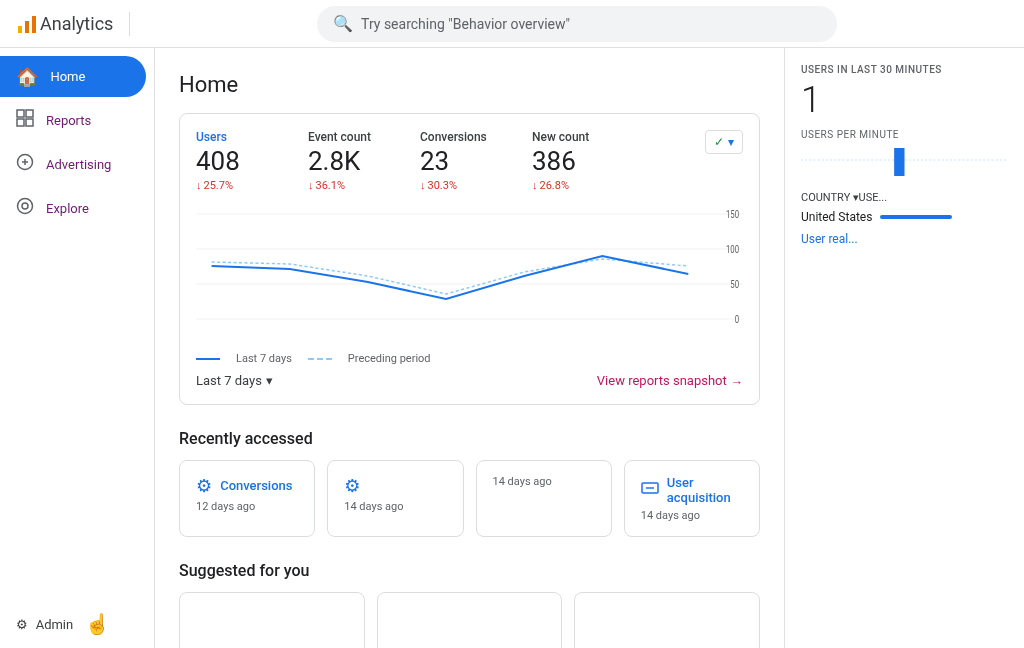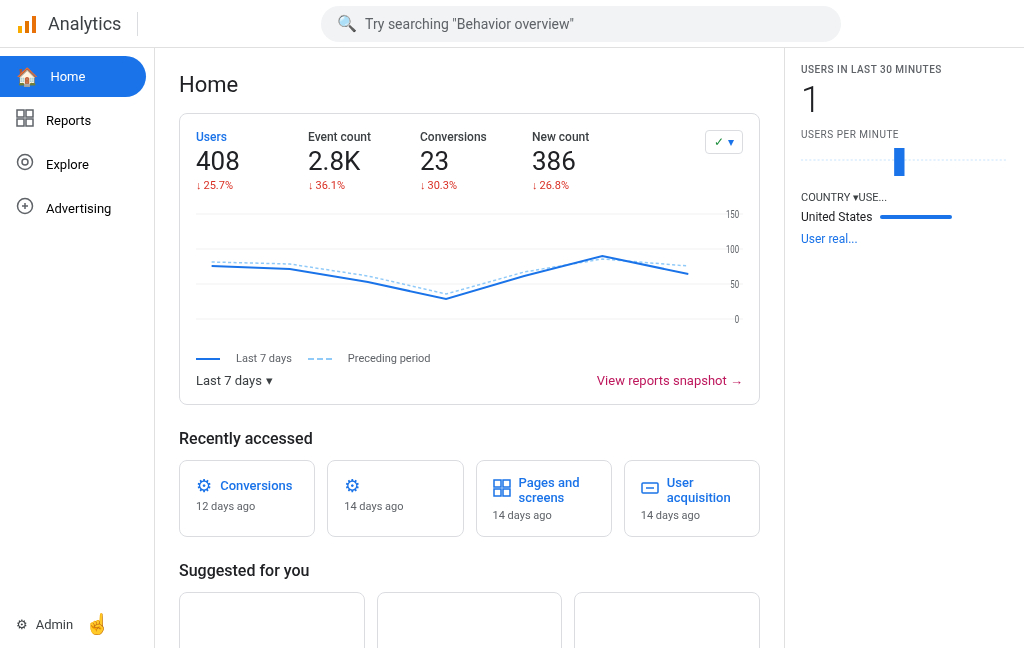--- a/index.html
+++ b/index.html
@@ -9,21 +9,21 @@
     .topbar {
       height: 48px;
       display: flex;
       align-items: center;
       padding: 0 16px;
       border-bottom: 1px solid #e0e0e0;
       gap: 12px;
       flex-shrink: 0;
     }
     .topbar-logo {
-      display: flex; align-items: center; gap: 8px;
+      display: flex; align-items: center; 
     }
     .logo-icon { width: 24px; height: 24px; }
     .topbar-title { font-size: 18px; font-weight: 400; color: #3c4043; }
     .topbar-divider { width: 1px; height: 24px; background: #dadce0; margin: 0 4px; }
     .search-bar {
       flex: 1; max-width: 520px; margin: 0 auto;
       display: flex; align-items: center;
       background: #f1f3f4; border-radius: 24px;
       padding: 0 16px; height: 36px; gap: 8px;
     }
@@ -42,21 +42,21 @@
       flex-direction: column;
       padding-top: 8px;
       flex-shrink: 0;
     }
     .sidebar-item {
       display: flex; align-items: center; gap: 12px;
       padding: 10px 16px;
       border-radius: 0 24px 24px 0;
       cursor: pointer;
       font-size: 13px;
-      color: #000000;
+      color: #701a75;
       margin-right: 8px;
       margin-bottom: 2px;
     }
     .sidebar-item.active {
       background: #1a73e8;
       color: #fff;
     }
     .sidebar-item-icon { font-size: 18px; flex-shrink: 0; }
     .sidebar-spacer { flex: 1; }
     .sidebar-bottom { padding: 12px 16px; display: flex; align-items: center; gap: 8px; font-size: 13px; color: #3c4043; cursor: pointer; }
@@ -176,33 +176,33 @@
             <rect x="1" y="10" width="7" height="7" fill="none" stroke="#5f6368" stroke-width="1.5"></rect>
             <rect x="10" y="10" width="7" height="7" fill="none" stroke="#5f6368" stroke-width="1.5"></rect>
           </svg>
       </span>
       <span>Reports</span>
     </div>
     <div class="sidebar-item">
       <span class="sidebar-item-icon">
         <svg width="18" height="18" viewBox="0 0 18 18">
             <circle cx="9" cy="9" r="7.5" fill="none" stroke="#5f6368" stroke-width="1.5"></circle>
+            <path d="M6 9h6M9 6v6" stroke="#5f6368" stroke-width="1.5"></path>
+          </svg>
+      </span>
+      <span>Advertising</span>
+    </div>
+    <div class="sidebar-item">
+      <span class="sidebar-item-icon">
+        <svg width="18" height="18" viewBox="0 0 18 18">
+            <circle cx="9" cy="9" r="7.5" fill="none" stroke="#5f6368" stroke-width="1.5"></circle>
             <circle cx="9" cy="9" r="3" fill="none" stroke="#5f6368" stroke-width="1.5"></circle>
           </svg>
       </span>
       <span>Explore</span>
-    </div>
-    <div class="sidebar-item">
-      <span class="sidebar-item-icon">
-        <svg width="18" height="18" viewBox="0 0 18 18">
-            <circle cx="9" cy="9" r="7.5" fill="none" stroke="#5f6368" stroke-width="1.5"></circle>
-            <path d="M6 9h6M9 6v6" stroke="#5f6368" stroke-width="1.5"></path>
-          </svg>
-      </span>
-      <span>Advertising</span>
     </div>
     <div class="sidebar-spacer"></div>
     <div class="sidebar-bottom">
       <span>⚙</span>
       <span>Admin</span>
 
       <span style="font-size:20px;margin-left:4px;">☝</span>
     </div>
   </div>
 
@@ -302,31 +302,20 @@
             </div>
             <div class="recent-card-time">12 days ago</div>
           </div>
           <div class="recent-card">
             <div class="recent-card-header">
               <span class="recent-card-icon">⚙</span>
             </div>
             <div class="recent-card-time">14 days ago</div>
           </div>
           <div class="recent-card">
-            <div class="recent-card-header">
-              <span class="recent-card-icon">
-                <svg width="18" height="18" viewBox="0 0 18 18">
-                    <rect x="1" y="1" width="7" height="7" fill="none" stroke="#1a73e8" stroke-width="1.5"></rect>
-                    <rect x="10" y="1" width="7" height="7" fill="none" stroke="#1a73e8" stroke-width="1.5"></rect>
-                    <rect x="1" y="10" width="7" height="7" fill="none" stroke="#1a73e8" stroke-width="1.5"></rect>
-                    <rect x="10" y="10" width="7" height="7" fill="none" stroke="#1a73e8" stroke-width="1.5"></rect>
-                  </svg>
-              </span>
-              <span class="recent-card-title">Pages and screens</span>
-            </div>
             <div class="recent-card-time">14 days ago</div>
           </div>
           <div class="recent-card">
             <div class="recent-card-header">
               <span class="recent-card-icon">
                 <svg width="18" height="18" viewBox="0 0 18 18">
                     <rect x="1" y="4" width="16" height="10" rx="1" fill="none" stroke="#1a73e8" stroke-width="1.5"></rect>
                     <line x1="5" y1="9" x2="13" y2="9" stroke="#1a73e8" stroke-width="1.5"></line>
                   </svg>
               </span>

